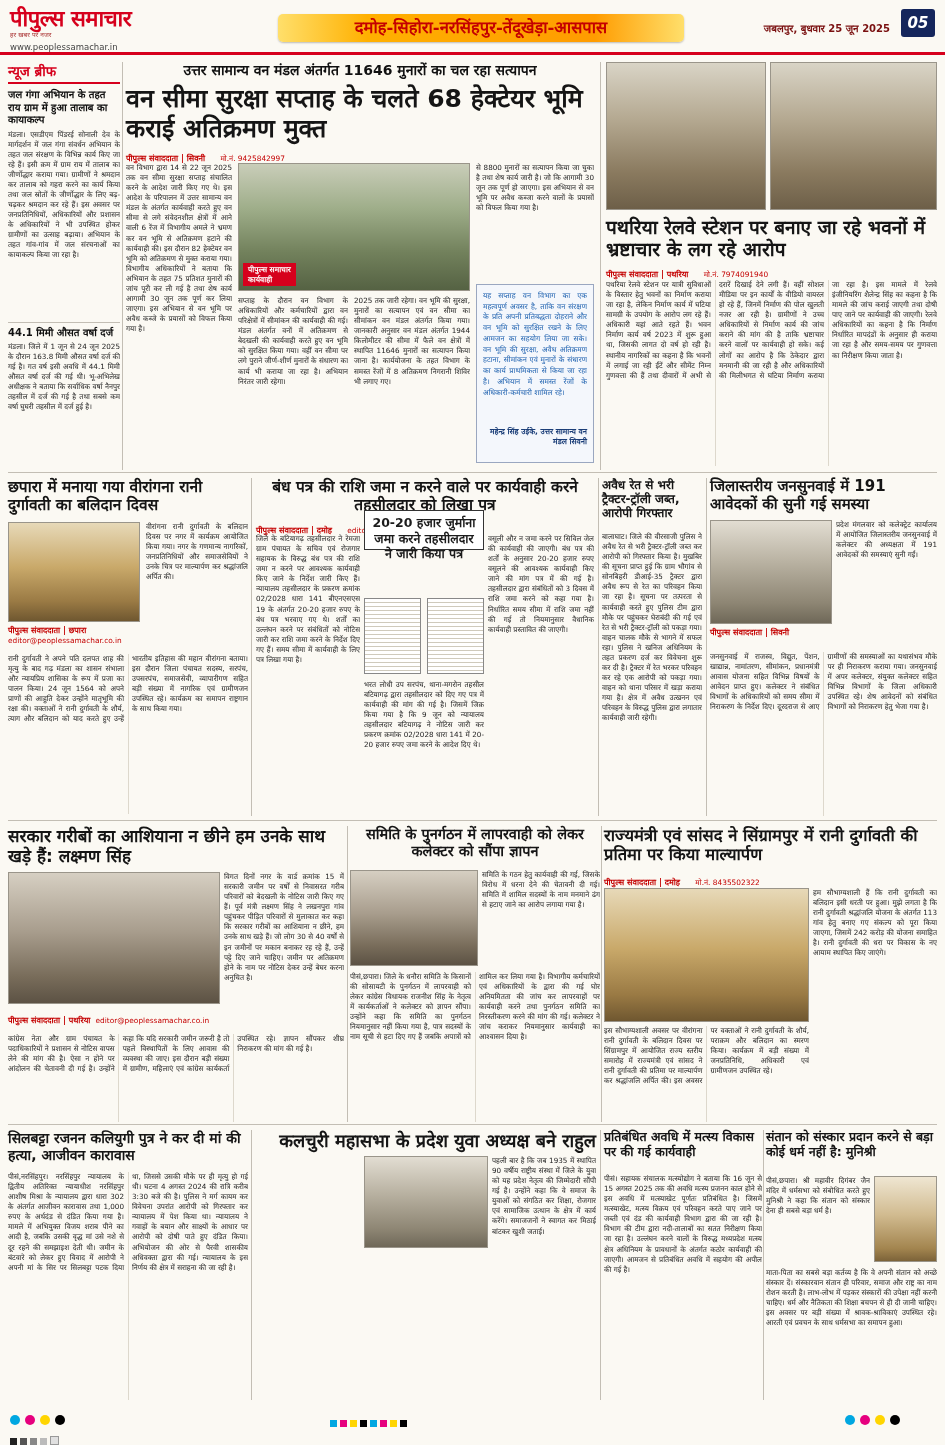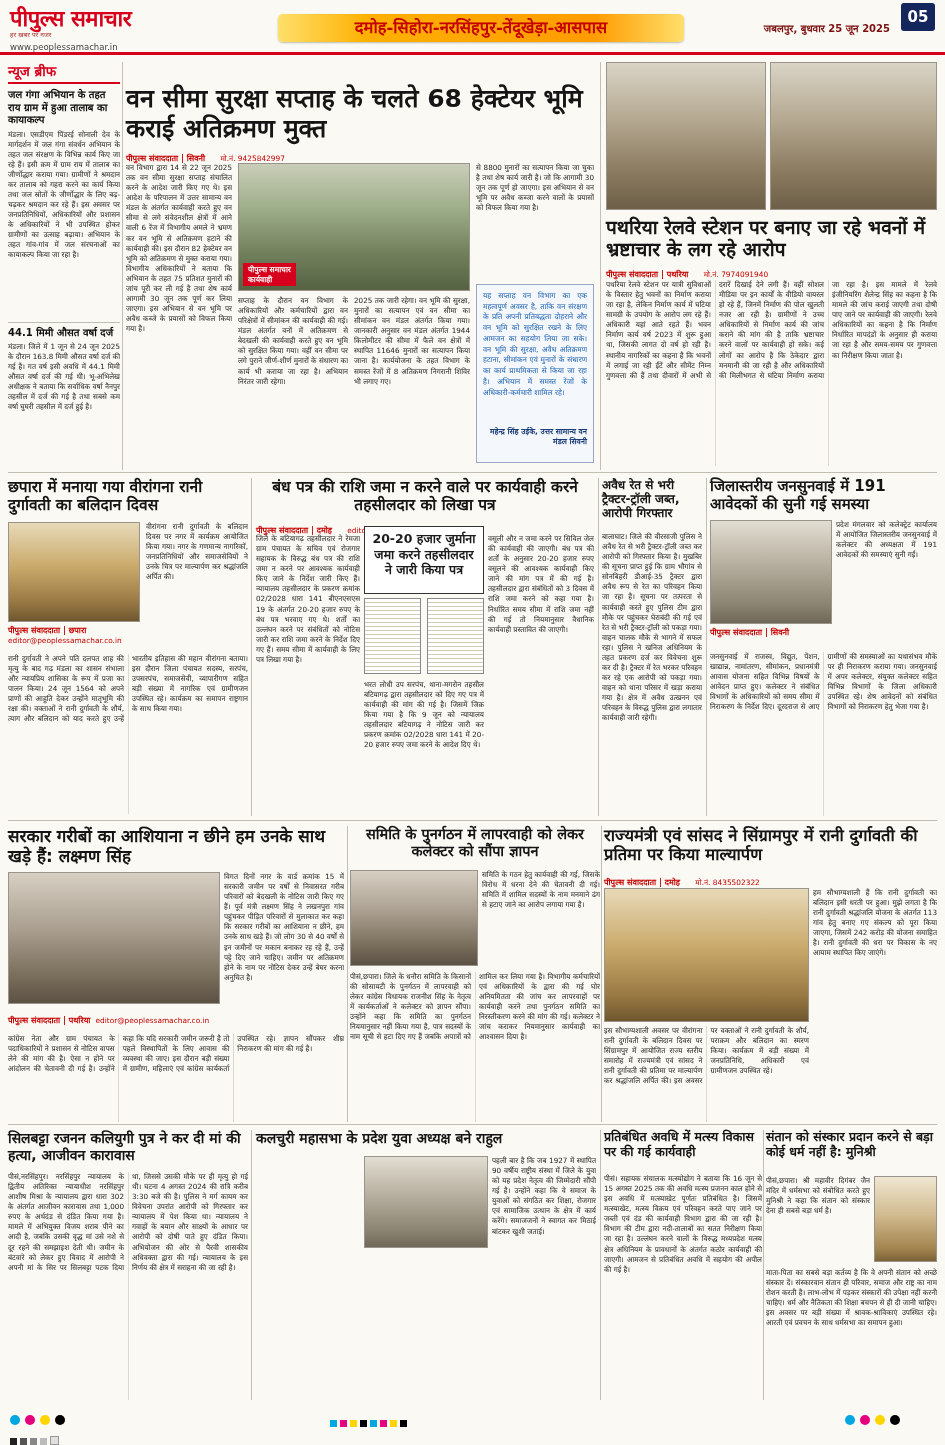--- a/index.html
+++ b/index.html
@@ -54,32 +54,33 @@
 
 <div class="page">
 
   <div class="abs" style="left:10px;top:8px;width:185px;">
     <div class="logo"><span>पीपुल्स समाचार</span></div>
     <div class="tagline">हर खबर पर नजर</div>
     <div class="website">www.peoplessamachar.in</div>
   </div>
   <div class="abs banner" style="left:278px;top:14px;width:406px;height:28px;">दमोह-सिहोरा-नरसिंहपुर-तेंदूखेड़ा-आसपास</div>
   <div class="abs dateline" style="left:700px;top:21px;width:190px;">जबलपुर, बुधवार 25 जून 2025</div>
-  <div class="abs pagenum" style="left:901px;top:3px;width:34px;height:28px;">05</div>
+  <div class="abs pagenum" style="left:901px;top:9px;width:34px;height:28px;font-style:italic;">05</div>
   <div class="abs redrule" style="left:0;top:52px;width:945px;"></div>
 
   <div class="abs" style="left:8px;top:62px;width:112px;height:408px;">
     <div class="section-title">न्यूज ब्रीफ</div>
     <div class="briefhead" style="margin-top:5px;">जल गंगा अभियान के तहत राय ग्राम में हुआ तालाब का कायाकल्प</div>
     <div class="bt" style="height:188px;margin-top:3px;">मंडला। एसडीएम पिंडरई सोनाली देव के मार्गदर्शन में जल गंगा संवर्धन अभियान के तहत जल संरक्षण के विभिन्न कार्य किए जा रहे हैं। इसी क्रम में ग्राम राय में तालाब का जीर्णोद्धार कराया गया। ग्रामीणों ने श्रमदान कर तालाब को गहरा करने का कार्य किया तथा जल स्रोतों के जीर्णोद्धार के लिए बढ़-चढ़कर श्रमदान कर रहे हैं। इस अवसर पर जनप्रतिनिधियों, अधिकारियों और प्रशासन के अधिकारियों ने भी उपस्थित होकर ग्रामीणों का उत्साह बढ़ाया। अभियान के तहत गांव-गांव में जल संरचनाओं का कायाकल्प किया जा रहा है।</div>
     <div class="hline" style="position:relative;margin:4px 0;"></div>
     <div class="briefhead">44.1 मिमी औसत वर्षा दर्ज</div>
     <div class="bt" style="height:150px;margin-top:3px;">मंडला। जिले में 1 जून से 24 जून 2025 के दौरान 163.8 मिमी औसत वर्षा दर्ज की गई है। गत वर्ष इसी अवधि में 44.1 मिमी औसत वर्षा दर्ज की गई थी। भू-अभिलेख अधीक्षक ने बताया कि सर्वाधिक वर्षा नैनपुर तहसील में दर्ज की गई है तथा सबसे कम वर्षा घुघरी तहसील में दर्ज हुई है।</div>
   </div>
 
+  <div class="abs kicker" style="left:126px;top:62px;width:468px;">उत्तर सामान्य वन मंडल अंतर्गत 11646 मुनारों का चल रहा सत्यापन</div>
   <div class="abs hl" style="left:126px;top:84px;width:468px;font-size:25px;">वन सीमा सुरक्षा सप्ताह के चलते 68 हेक्टेयर भूमि कराई अतिक्रमण मुक्त</div>
   <div class="abs" style="left:126px;top:146px;width:468px;">
     <span class="byline">पीपुल्स संवाददाता | सिवनी</span>
     &nbsp;&nbsp;<span class="contact">मो.नं. 9425842997</span>
   </div>
   <div class="abs bt" style="left:126px;top:163px;width:106px;height:300px;">वन विभाग द्वारा 14 से 22 जून 2025 तक वन सीमा सुरक्षा सप्ताह संचालित करने के आदेश जारी किए गए थे। इस आदेश के परिपालन में उत्तर सामान्य वन मंडल के अंतर्गत कार्यवाही करते हुए वन सीमा से लगे संवेदनशील क्षेत्रों में आने वाली 6 रेंज में विभागीय अमले ने भ्रमण कर वन भूमि से अतिक्रमण हटाने की कार्यवाही की। इस दौरान 82 हेक्टेयर वन भूमि को अतिक्रमण से मुक्त कराया गया। विभागीय अधिकारियों ने बताया कि अभियान के तहत 75 प्रतिशत मुनारों की जांच पूरी कर ली गई है तथा शेष कार्य आगामी 30 जून तक पूर्ण कर लिया जाएगा। इस अभियान से वन भूमि पर अवैध कब्जे के प्रयासों को विफल किया गया है।</div>
   <div class="abs photo ph-field" style="left:238px;top:163px;width:232px;height:128px;">
     <div class="photocap">
       <div>पीपुल्स समाचार</div>
       <div>कार्यवाही</div>
@@ -112,21 +113,21 @@
   </div>
   <div class="abs bt" style="left:146px;top:522px;width:102px;height:128px;">वीरांगना रानी दुर्गावती के बलिदान दिवस पर नगर में कार्यक्रम आयोजित किया गया। नगर के गणमान्य नागरिकों, जनप्रतिनिधियों और समाजसेवियों ने उनके चित्र पर माल्यार्पण कर श्रद्धांजलि अर्पित की।</div>
   <div class="abs bt cols2" style="left:8px;top:654px;width:240px;height:160px;">रानी दुर्गावती ने अपने पति दलपत शाह की मृत्यु के बाद गढ़ मंडला का शासन संभाला और न्यायप्रिय शासिका के रूप में प्रजा का पालन किया। 24 जून 1564 को अपने प्राणों की आहुति देकर उन्होंने मातृभूमि की रक्षा की। वक्ताओं ने रानी दुर्गावती के शौर्य, त्याग और बलिदान को याद करते हुए उन्हें भारतीय इतिहास की महान वीरांगना बताया। इस दौरान जिला पंचायत सदस्य, सरपंच, उपसरपंच, समाजसेवी, व्यापारीगण सहित बड़ी संख्या में नागरिक एवं ग्रामीणजन उपस्थित रहे। कार्यक्रम का समापन राष्ट्रगान के साथ किया गया।</div>
 
   <div class="abs hl" style="left:256px;top:478px;width:338px;font-size:15.5px;text-align:center;">बंध पत्र की राशि जमा न करने वाले पर कार्यवाही करने तहसीलदार को लिखा पत्र</div>
   <div class="abs" style="left:256px;top:518px;width:338px;">
     <span class="byline">पीपुल्स संवाददाता | दमोह</span>
     &nbsp;&nbsp;<span class="contact">editor@peoplessamachar.co.in</span>
   </div>
   <div class="abs bt" style="left:256px;top:534px;width:104px;height:282px;">जिले के बटियागढ़ तहसीलदार ने रेमजा ग्राम पंचायत के सचिव एवं रोजगार सहायक के विरुद्ध बंध पत्र की राशि जमा न करने पर आवश्यक कार्यवाही किए जाने के निर्देश जारी किए हैं। न्यायालय तहसीलदार के प्रकरण क्रमांक 02/2028 धारा 141 बीएनएसएस 19 के अंतर्गत 20-20 हजार रुपए के बंध पत्र भरवाए गए थे। शर्तों का उल्लंघन करने पर संबंधितों को नोटिस जारी कर राशि जमा करने के निर्देश दिए गए हैं। समय सीमा में कार्यवाही के लिए पत्र लिखा गया है।</div>
-  <div class="abs subheadbox" style="left:364px;top:526px;width:120px;height:68px;">20-20 हजार जुर्माना जमा करने तहसीलदार ने जारी किया पत्र</div>
+  <div class="abs subheadbox" style="left:364px;top:510px;width:120px;height:40px;">20-20 हजार जुर्माना जमा करने तहसीलदार ने जारी किया पत्र</div>
   <div class="abs clipping" style="left:364px;top:598px;width:57px;height:76px;"></div>
   <div class="abs clipping" style="left:427px;top:598px;width:57px;height:76px;"></div>
   <div class="abs bt" style="left:364px;top:680px;width:120px;height:136px;">भरत लोधी उप सरपंच, थाना-मगरोन तहसील बटियागढ़ द्वारा तहसीलदार को दिए गए पत्र में कार्यवाही की मांग की गई है। जिसमें जिक्र किया गया है कि 9 जून को न्यायालय तहसीलदार बटियागढ़ ने नोटिस जारी कर प्रकरण क्रमांक 02/2028 धारा 141 में 20-20 हजार रुपए जमा करने के आदेश दिए थे।</div>
   <div class="abs bt" style="left:488px;top:534px;width:106px;height:282px;">वसूली और न जमा करने पर सिविल जेल की कार्यवाही की जाएगी। बंध पत्र की शर्तों के अनुसार 20-20 हजार रुपए वसूलने की आवश्यक कार्यवाही किए जाने की मांग पत्र में की गई है। तहसीलदार द्वारा संबंधितों को 3 दिवस में राशि जमा करने को कहा गया है। निर्धारित समय सीमा में राशि जमा नहीं की गई तो नियमानुसार वैधानिक कार्यवाही प्रस्तावित की जाएगी।</div>
 
   <div class="abs hl" style="left:602px;top:478px;width:100px;font-size:12px;">अवैध रेत से भरी ट्रैक्टर-ट्रॉली जब्त, आरोपी गिरफ्तार</div>
   <div class="abs bt" style="left:602px;top:532px;width:100px;height:284px;">बालाघाट। जिले की वीरसाजी पुलिस ने अवैध रेत से भरी ट्रैक्टर-ट्रॉली जब्त कर आरोपी को गिरफ्तार किया है। मुखबिर की सूचना प्राप्त हुई कि ग्राम भौगांव से सोनबिहरी डीआई-35 ट्रैक्टर द्वारा अवैध रूप से रेत का परिवहन किया जा रहा है। सूचना पर तत्परता से कार्यवाही करते हुए पुलिस टीम द्वारा मौके पर पहुंचकर घेराबंदी की गई एवं रेत से भरी ट्रैक्टर-ट्रॉली को पकड़ा गया। वाहन चालक मौके से भागने में सफल रहा। पुलिस ने खनिज अधिनियम के तहत प्रकरण दर्ज कर विवेचना शुरू कर दी है। ट्रैक्टर में रेत भरकर परिवहन कर रहे एक आरोपी को पकड़ा गया। वाहन को थाना परिसर में खड़ा कराया गया है। क्षेत्र में अवैध उत्खनन एवं परिवहन के विरुद्ध पुलिस द्वारा लगातार कार्यवाही जारी रहेगी।</div>
 
   <div class="abs hl" style="left:710px;top:478px;width:227px;font-size:15px;">जिलास्तरीय जनसुनवाई में 191 आवेदकों की सुनी गई समस्या</div>
   <div class="abs photo ph-office" style="left:710px;top:520px;width:122px;height:104px;"></div>
@@ -157,23 +158,23 @@
   </div>
   <div class="abs photo ph-event" style="left:604px;top:888px;width:205px;height:134px;"></div>
   <div class="abs bt" style="left:813px;top:888px;width:124px;height:234px;">हम सौभाग्यशाली हैं कि रानी दुर्गावती का बलिदान इसी धरती पर हुआ। मुझे लगता है कि रानी दुर्गावती श्रद्धांजलि योजना के अंतर्गत 113 गांव हेतु बनाए गए संकल्प को पूरा किया जाएगा, जिसमें 242 करोड़ की योजना समाहित है। रानी दुर्गावती की धरा पर विकास के नए आयाम स्थापित किए जाएंगे।</div>
   <div class="abs bt cols2" style="left:604px;top:1026px;width:205px;height:96px;">इस सौभाग्यशाली अवसर पर वीरांगना रानी दुर्गावती के बलिदान दिवस पर सिंग्रामपुर में आयोजित राज्य स्तरीय समारोह में राज्यमंत्री एवं सांसद ने रानी दुर्गावती की प्रतिमा पर माल्यार्पण कर श्रद्धांजलि अर्पित की। इस अवसर पर वक्ताओं ने रानी दुर्गावती के शौर्य, पराक्रम और बलिदान का स्मरण किया। कार्यक्रम में बड़ी संख्या में जनप्रतिनिधि, अधिकारी एवं ग्रामीणजन उपस्थित रहे।</div>
 
   <div class="abs hline" style="left:8px;top:1124px;width:929px;"></div>
 
   <div class="abs hl" style="left:8px;top:1130px;width:240px;font-size:14px;">सिलबट्टा रजनन कलियुगी पुत्र ने कर दी मां की हत्या, आजीवन कारावास</div>
   <div class="abs bt cols2" style="left:8px;top:1172px;width:240px;height:228px;">पीसं,नरसिंहपुर। नरसिंहपुर न्यायालय के द्वितीय अतिरिक्त न्यायाधीश नरसिंहपुर आशीष मिश्रा के न्यायालय द्वारा धारा 302 के अंतर्गत आजीवन कारावास तथा 1,000 रुपए के अर्थदंड से दंडित किया गया है। मामले में अभियुक्त विजय शराब पीने का आदी है, जबकि उसकी वृद्ध मां उसे नशे से दूर रहने की समझाइश देती थी। जमीन के बंटवारे को लेकर हुए विवाद में आरोपी ने अपनी मां के सिर पर सिलबट्टा पटक दिया था, जिससे उसकी मौके पर ही मृत्यु हो गई थी। घटना 4 अगस्त 2024 की रात्रि करीब 3:30 बजे की है। पुलिस ने मर्ग कायम कर विवेचना उपरांत आरोपी को गिरफ्तार कर न्यायालय में पेश किया था। न्यायालय ने गवाहों के बयान और साक्ष्यों के आधार पर आरोपी को दोषी पाते हुए दंडित किया। अभियोजन की ओर से पैरवी शासकीय अधिवक्ता द्वारा की गई। न्यायालय के इस निर्णय की क्षेत्र में सराहना की जा रही है।</div>
 
-  <div class="abs hl" style="left:256px;top:1130px;width:340px;font-size:14px;text-align:left;">कलचुरी महासभा के प्रदेश युवा अध्यक्ष बने राहुल</div>
+  <div class="abs hl" style="left:256px;top:1130px;width:340px;font-size:18px;text-align:right;">कलचुरी महासभा के प्रदेश युवा अध्यक्ष बने राहुल</div>
   <div class="abs photo ph-office" style="left:364px;top:1156px;width:124px;height:92px;"></div>
-  <div class="abs bt" style="left:492px;top:1156px;width:104px;height:244px;">पहली बार है कि जब 1927 में स्थापित 90 वर्षीय राष्ट्रीय संस्था में जिले के युवा को यह प्रदेश नेतृत्व की जिम्मेदारी सौंपी गई है। उन्होंने कहा कि वे समाज के युवाओं को संगठित कर शिक्षा, रोजगार एवं सामाजिक उत्थान के क्षेत्र में कार्य करेंगे। समाजजनों ने स्वागत कर मिठाई बांटकर खुशी जताई।</div>
+  <div class="abs bt" style="left:492px;top:1156px;width:104px;height:244px;">पहली बार है कि जब 1935 में स्थापित 90 वर्षीय राष्ट्रीय संस्था में जिले के युवा को यह प्रदेश नेतृत्व की जिम्मेदारी सौंपी गई है। उन्होंने कहा कि वे समाज के युवाओं को संगठित कर शिक्षा, रोजगार एवं सामाजिक उत्थान के क्षेत्र में कार्य करेंगे। समाजजनों ने स्वागत कर मिठाई बांटकर खुशी जताई।</div>
 
   <div class="abs hl" style="left:604px;top:1130px;width:158px;font-size:12.5px;">प्रतिबंधित अवधि में मत्स्य विकास पर की गई कार्यवाही</div>
   <div class="abs bt" style="left:604px;top:1174px;width:158px;height:226px;">पीसं। सहायक संचालक मत्स्योद्योग ने बताया कि 16 जून से 15 अगस्त 2025 तक की अवधि मत्स्य प्रजनन काल होने से इस अवधि में मत्स्याखेट पूर्णतः प्रतिबंधित है। जिसमें मत्स्याखेट, मत्स्य विक्रय एवं परिवहन करते पाए जाने पर जब्ती एवं दंड की कार्यवाही विभाग द्वारा की जा रही है। विभाग की टीम द्वारा नदी-तालाबों का सतत निरीक्षण किया जा रहा है। उल्लंघन करने वालों के विरुद्ध मध्यप्रदेश मत्स्य क्षेत्र अधिनियम के प्रावधानों के अंतर्गत कठोर कार्यवाही की जाएगी। आमजन से प्रतिबंधित अवधि में सहयोग की अपील की गई है।</div>
 
   <div class="abs hl" style="left:766px;top:1130px;width:171px;font-size:12.5px;">संतान को संस्कार प्रदान करने से बड़ा कोई धर्म नहीं है: मुनिश्री</div>
   <div class="abs bt" style="left:766px;top:1176px;width:104px;height:86px;">पीसं,छपारा। श्री महावीर दिगंबर जैन मंदिर में धर्मसभा को संबोधित करते हुए मुनिश्री ने कहा कि संतान को संस्कार देना ही सबसे बड़ा धर्म है।</div>
   <div class="abs photo ph-temple" style="left:874px;top:1176px;width:63px;height:86px;"></div>
   <div class="abs bt" style="left:766px;top:1268px;width:171px;height:132px;">माता-पिता का सबसे बड़ा कर्तव्य है कि वे अपनी संतान को अच्छे संस्कार दें। संस्कारवान संतान ही परिवार, समाज और राष्ट्र का नाम रोशन करती है। लाभ-लोभ में पड़कर संस्कारों की उपेक्षा नहीं करनी चाहिए। धर्म और नैतिकता की शिक्षा बचपन से ही दी जानी चाहिए। इस अवसर पर बड़ी संख्या में श्रावक-श्राविकाएं उपस्थित रहे। आरती एवं प्रवचन के साथ धर्मसभा का समापन हुआ।</div>
 
   <div class="abs vline" style="left:122px;top:62px;height:408px;"></div>

